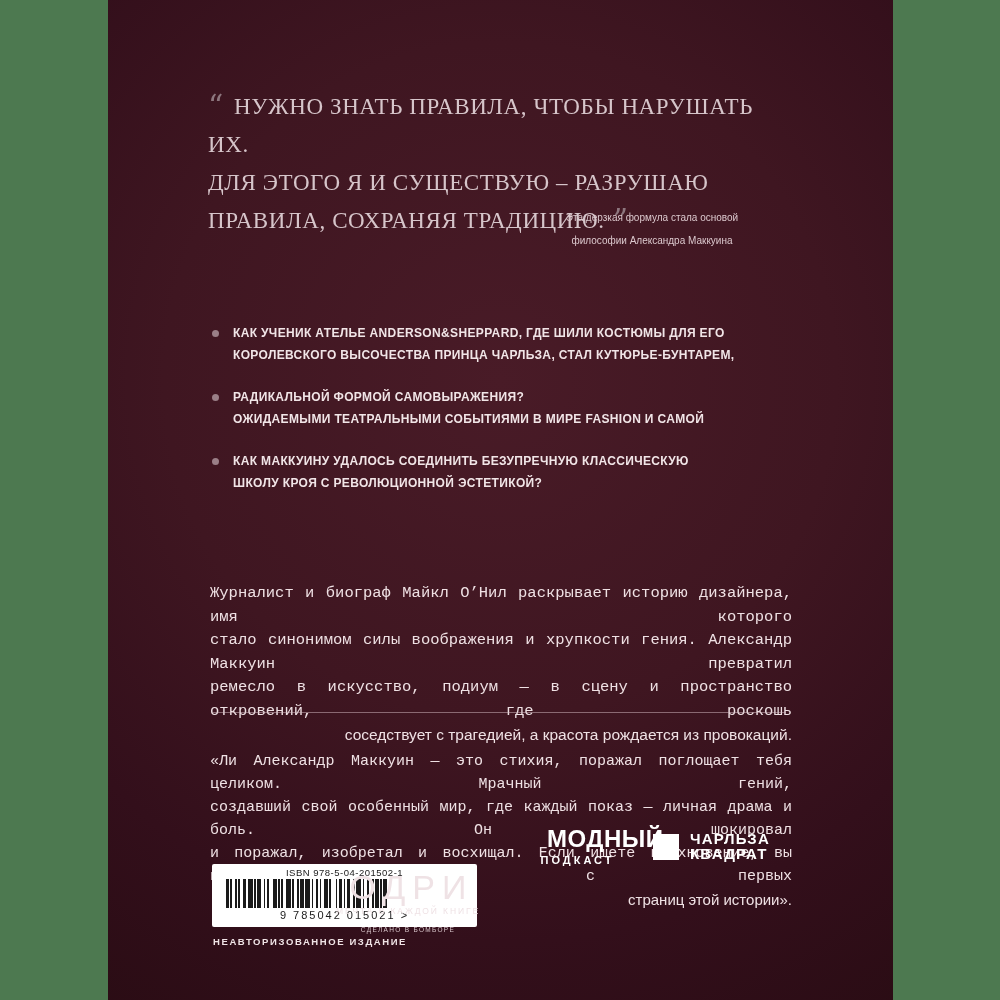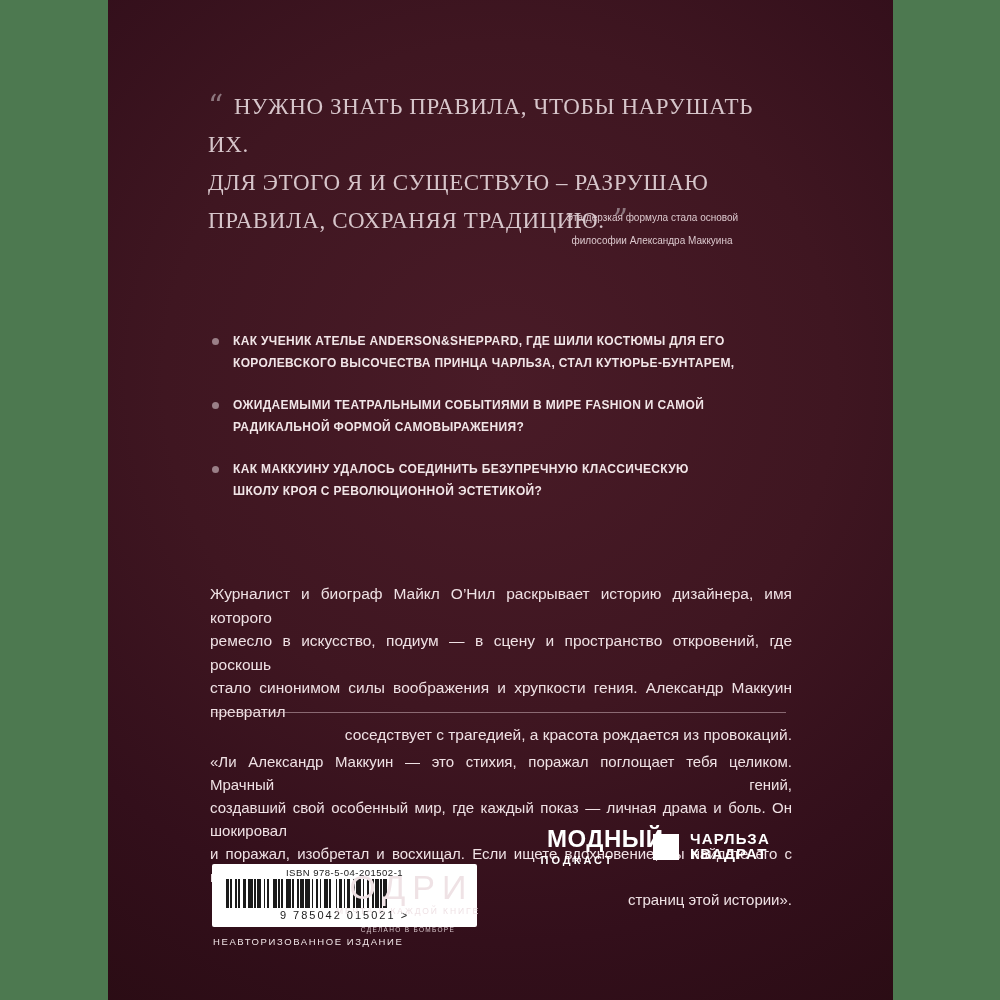--- a/index.html
+++ b/index.html
@@ -22,40 +22,40 @@
     font-family:"DejaVu Serif", serif; color:#8d767e; font-size:30px;
     line-height:1; vertical-align:-2px;
   }
   .qmark.open { margin-right:10px; }
   .qmark.close { margin-left:8px; }
   .attribution {
     position:absolute; left:344px; top:206px; width:400px; text-align:center;
     color:#dcc9ce; font-size:10px; line-height:23px;
   }
   
-  .bullets { position:absolute; left:104px; top:330px; width:570px; }
+  .bullets { position:absolute; left:104px; top:322px; width:570px; }
   .bullet-item { display:flex; margin-bottom:20px; }
   .bullet-dot {
     flex:0 0 auto; width:7px; height:7px; border-radius:50%;
     background:#9a7f87; margin:8px 14px 0 0;
   }
   .bullet-lines {
     color:#f1e5e7; font-size:12px; font-weight:bold;
     letter-spacing:0.35px; line-height:22px;
   }
   
   .about {
     position:absolute; left:102px; top:582px; width:582px;
     color:#efe1e4; font-size:15.5px; line-height:23.5px;
   }
   .review {
     position:absolute; left:102px; top:750px; width:582px;
     color:#efe1e4; font-size:15px; line-height:23px;
   }
-  .jline { text-align:justify; text-align-last:justify; }
+  .jline { text-align:justify; text-align-last:justify;font-family:Liberation Mono, monospace; }
   .jlast { text-align:right; }
   .divider {
     position:absolute; left:104px; top:712px; width:574px; height:1px;
     background:rgba(216,190,198,0.5);
   }
   
   .modny {
     position:absolute; left:407px; top:827px; width:125px; text-align:center; color:#ffffff;
   }
   .modny-title { font-size:24px; font-weight:bold; letter-spacing:0.5px; line-height:24px;margin-left:32px; }
@@ -69,21 +69,21 @@
     background:#ffffff; border-radius:2px; color:#1a1a1a;
     display:flex; flex-direction:column; align-items:center; padding:3px 10px 4px;
   }
   .isbn-label { font-size:9.5px; letter-spacing:0.5px; }
   .bars { display:flex; height:29px; margin-top:1px; width:238px; overflow:hidden; }
   .bc-bar { background:#1a1a1a; height:100%; }
   .bc-space { background:#ffffff; height:100%; }
   .barcode-digits { font-size:11px; letter-spacing:2px; margin-top:1px; white-space:nowrap; }
   .unauthorized {
     position:absolute; left:105px; top:936px;
-    color:#f0e4e6; font-size:9.5px; font-weight:400; letter-spacing:1.6px;
+    color:#f0e4e6; font-size:9.5px; font-weight:700; letter-spacing:1.6px;
   }
   
   .publisher { position:absolute; left:200px; top:870px; width:200px; text-align:center; color:#efe2e5; }
   .publisher-name {
     font-size:34px; line-height:34px; letter-spacing:7px; text-indent:7px; font-weight:normal;
   }
   .publisher-tagline { font-size:8.5px; letter-spacing:1.9px; margin-top:2px; }
   .publisher-madein { font-size:6.5px; letter-spacing:1.3px; margin-top:10px; color:#d8c6cb; }
 </style>
 </head>
@@ -107,37 +107,37 @@
       <div class="bullet-item">
         <span class="bullet-dot"></span>
         <div class="bullet-lines">
           <div>КАК УЧЕНИК АТЕЛЬЕ ANDERSON&amp;SHEPPARD, ГДЕ ШИЛИ КОСТЮМЫ ДЛЯ ЕГО</div>
           <div>КОРОЛЕВСКОГО ВЫСОЧЕСТВА ПРИНЦА ЧАРЛЬЗА, СТАЛ КУТЮРЬЕ-БУНТАРЕМ,</div>
         </div>
       </div>
       <div class="bullet-item">
         <span class="bullet-dot"></span>
         <div class="bullet-lines">
+          <div>РАДИКАЛЬНОЙ ФОРМОЙ САМОВЫРАЖЕНИЯ?</div>
           <div>ОЖИДАЕМЫМИ ТЕАТРАЛЬНЫМИ СОБЫТИЯМИ В МИРЕ FASHION И САМОЙ</div>
-          <div>РАДИКАЛЬНОЙ ФОРМОЙ САМОВЫРАЖЕНИЯ?</div>
         </div>
       </div>
       <div class="bullet-item">
         <span class="bullet-dot"></span>
         <div class="bullet-lines">
           <div>КАК МАККУИНУ УДАЛОСЬ СОЕДИНИТЬ БЕЗУПРЕЧНУЮ КЛАССИЧЕСКУЮ</div>
           <div>ШКОЛУ КРОЯ С РЕВОЛЮЦИОННОЙ ЭСТЕТИКОЙ?</div>
         </div>
       </div>
     </div>
 
     <div class="about">
       <div class="jline">Журналист и биограф Майкл О’Нил раскрывает историю дизайнера, имя которого</div>
+      <div class="jline">стало синонимом силы воображения и хрупкости гения. Александр Маккуин превратил</div>
       <div class="jline">ремесло в искусство, подиум — в сцену и пространство откровений, где роскошь</div>
-      <div class="jline">стало синонимом силы воображения и хрупкости гения. Александр Маккуин превратил</div>
       <div class="jlast">соседствует с трагедией, а красота рождается из провокаций.</div>
     </div>
 
     <div class="divider"></div>
 
     <div class="review">
       <div class="jline">«Ли Александр Маккуин — это стихия, поражал поглощает тебя целиком. Мрачный гений,</div>
       <div class="jline">создавший свой особенный мир, где каждый показ — личная драма и боль. Он шокировал</div>
       <div class="jline">и поражал, изобретал и восхищал. Если ищете вдохновение, вы найдете его с первых</div>
       <div class="jlast">страниц этой истории».</div>

